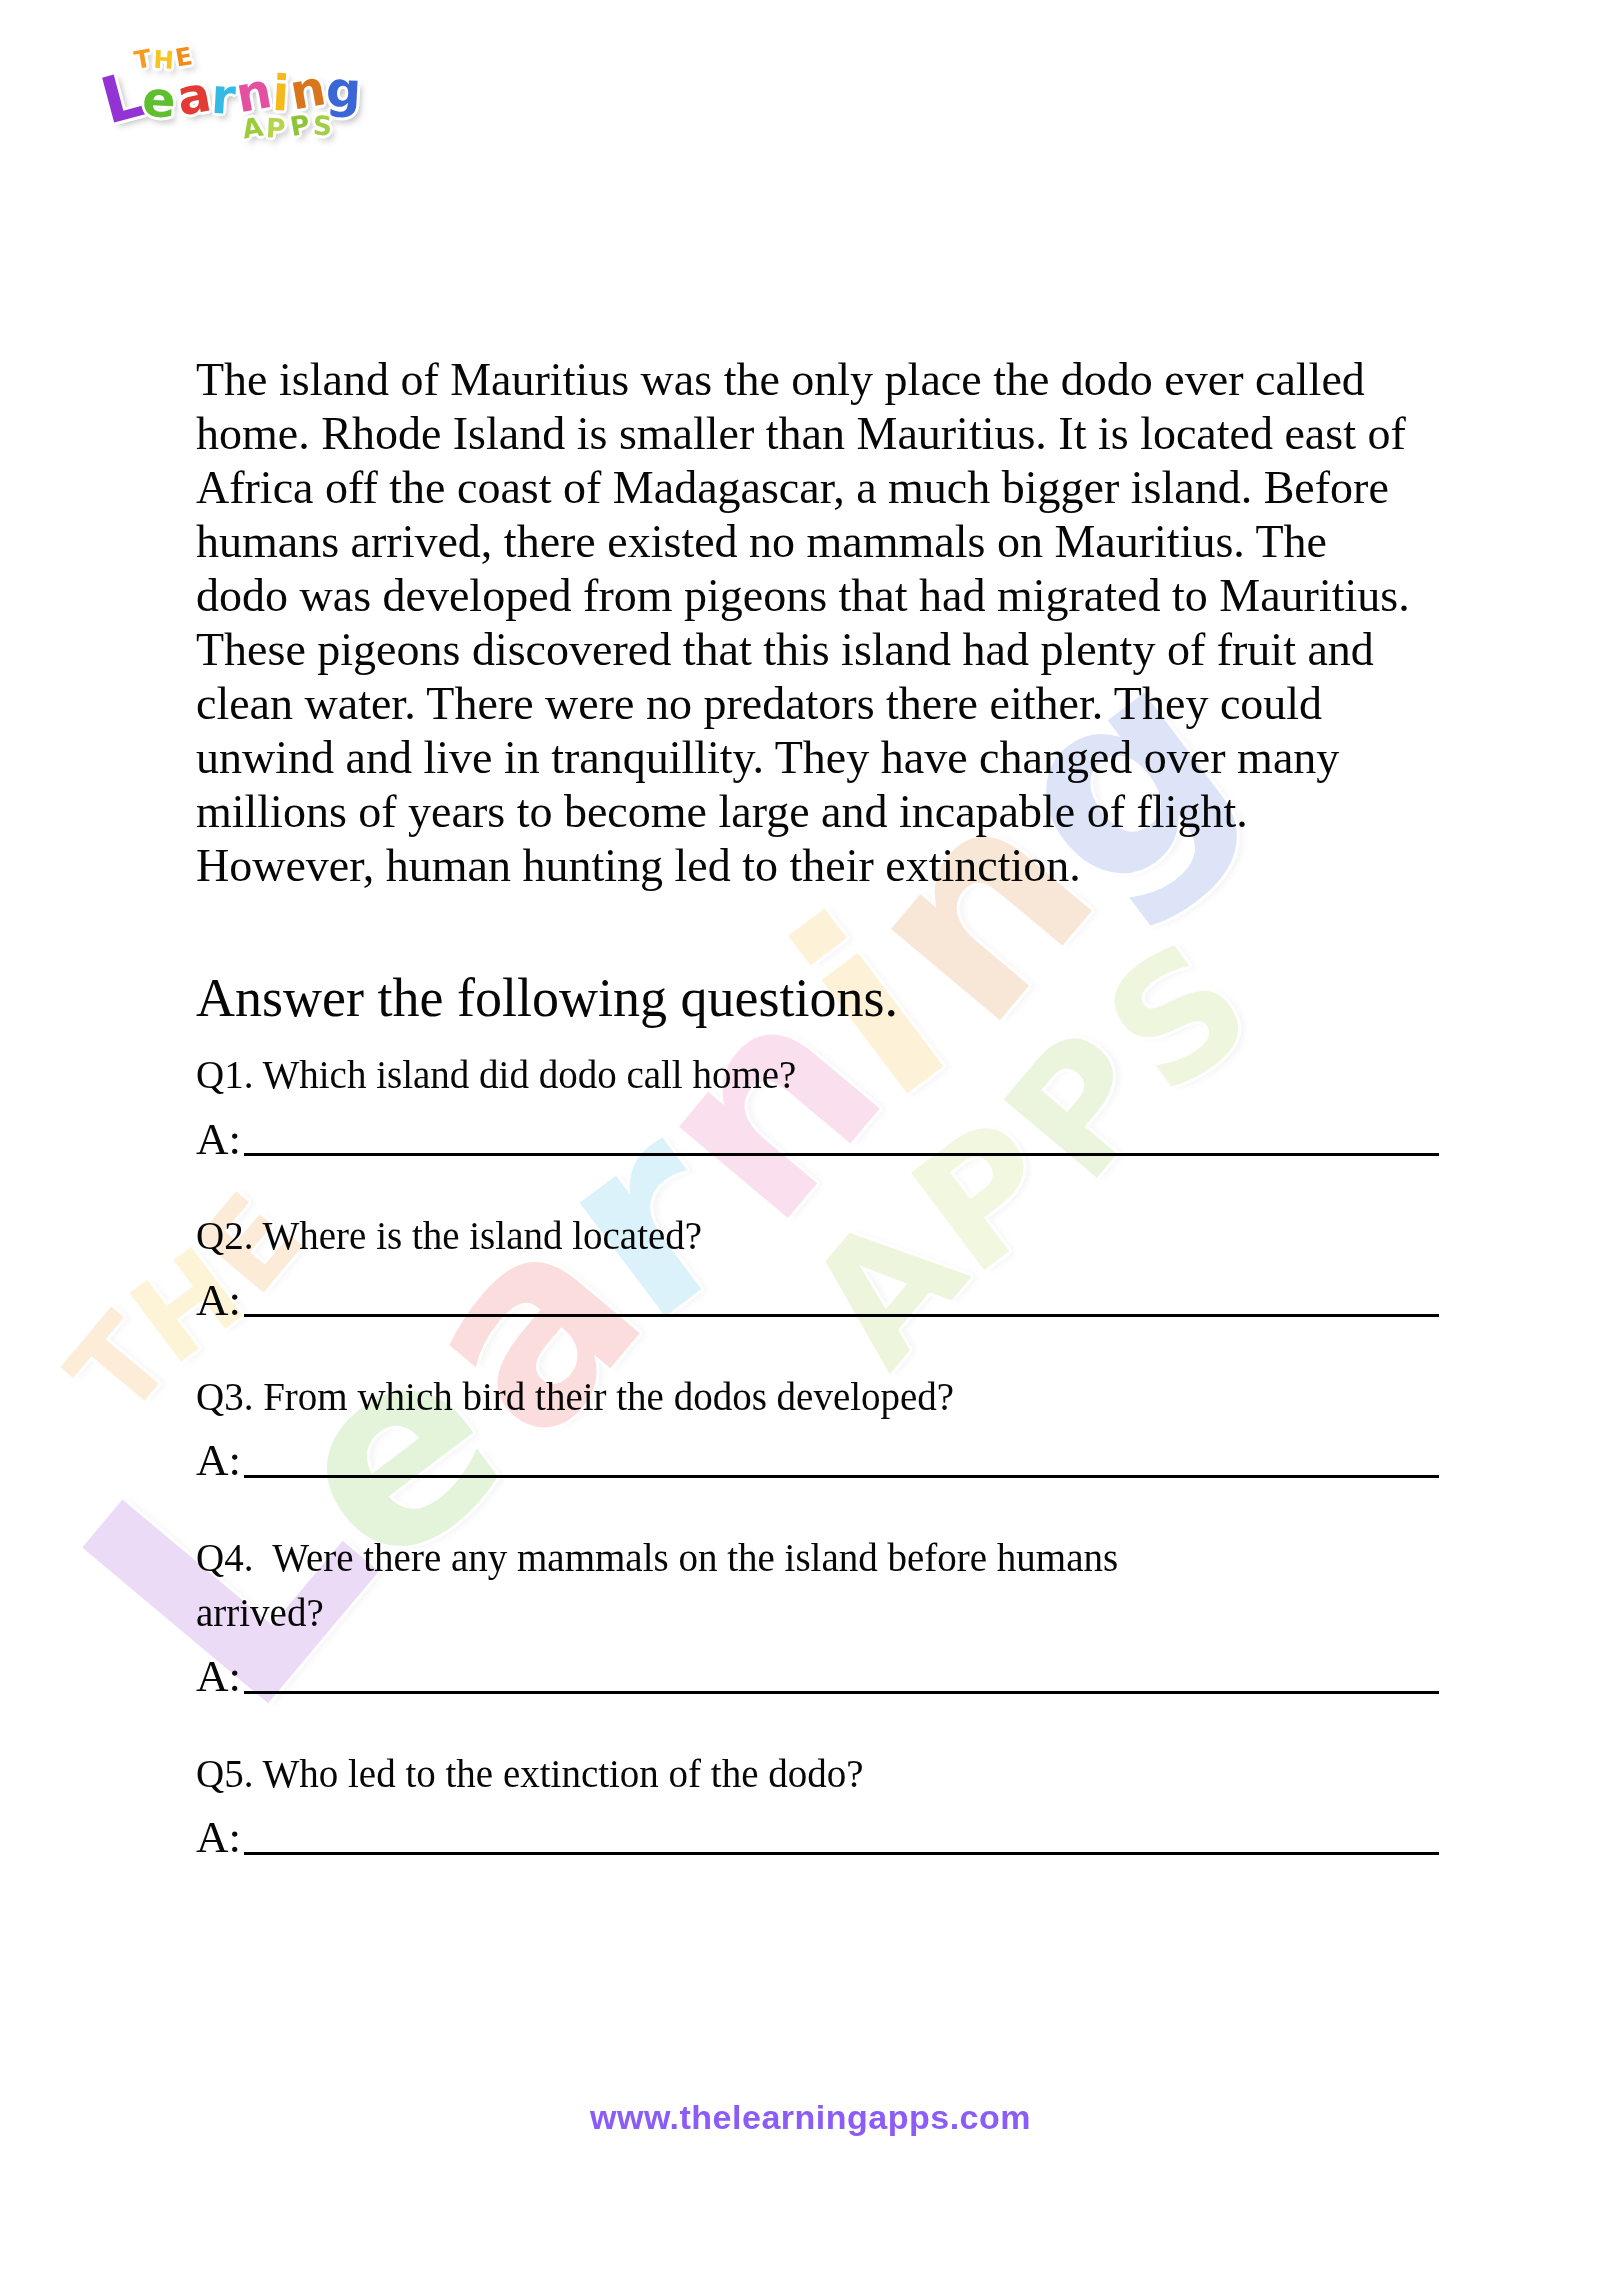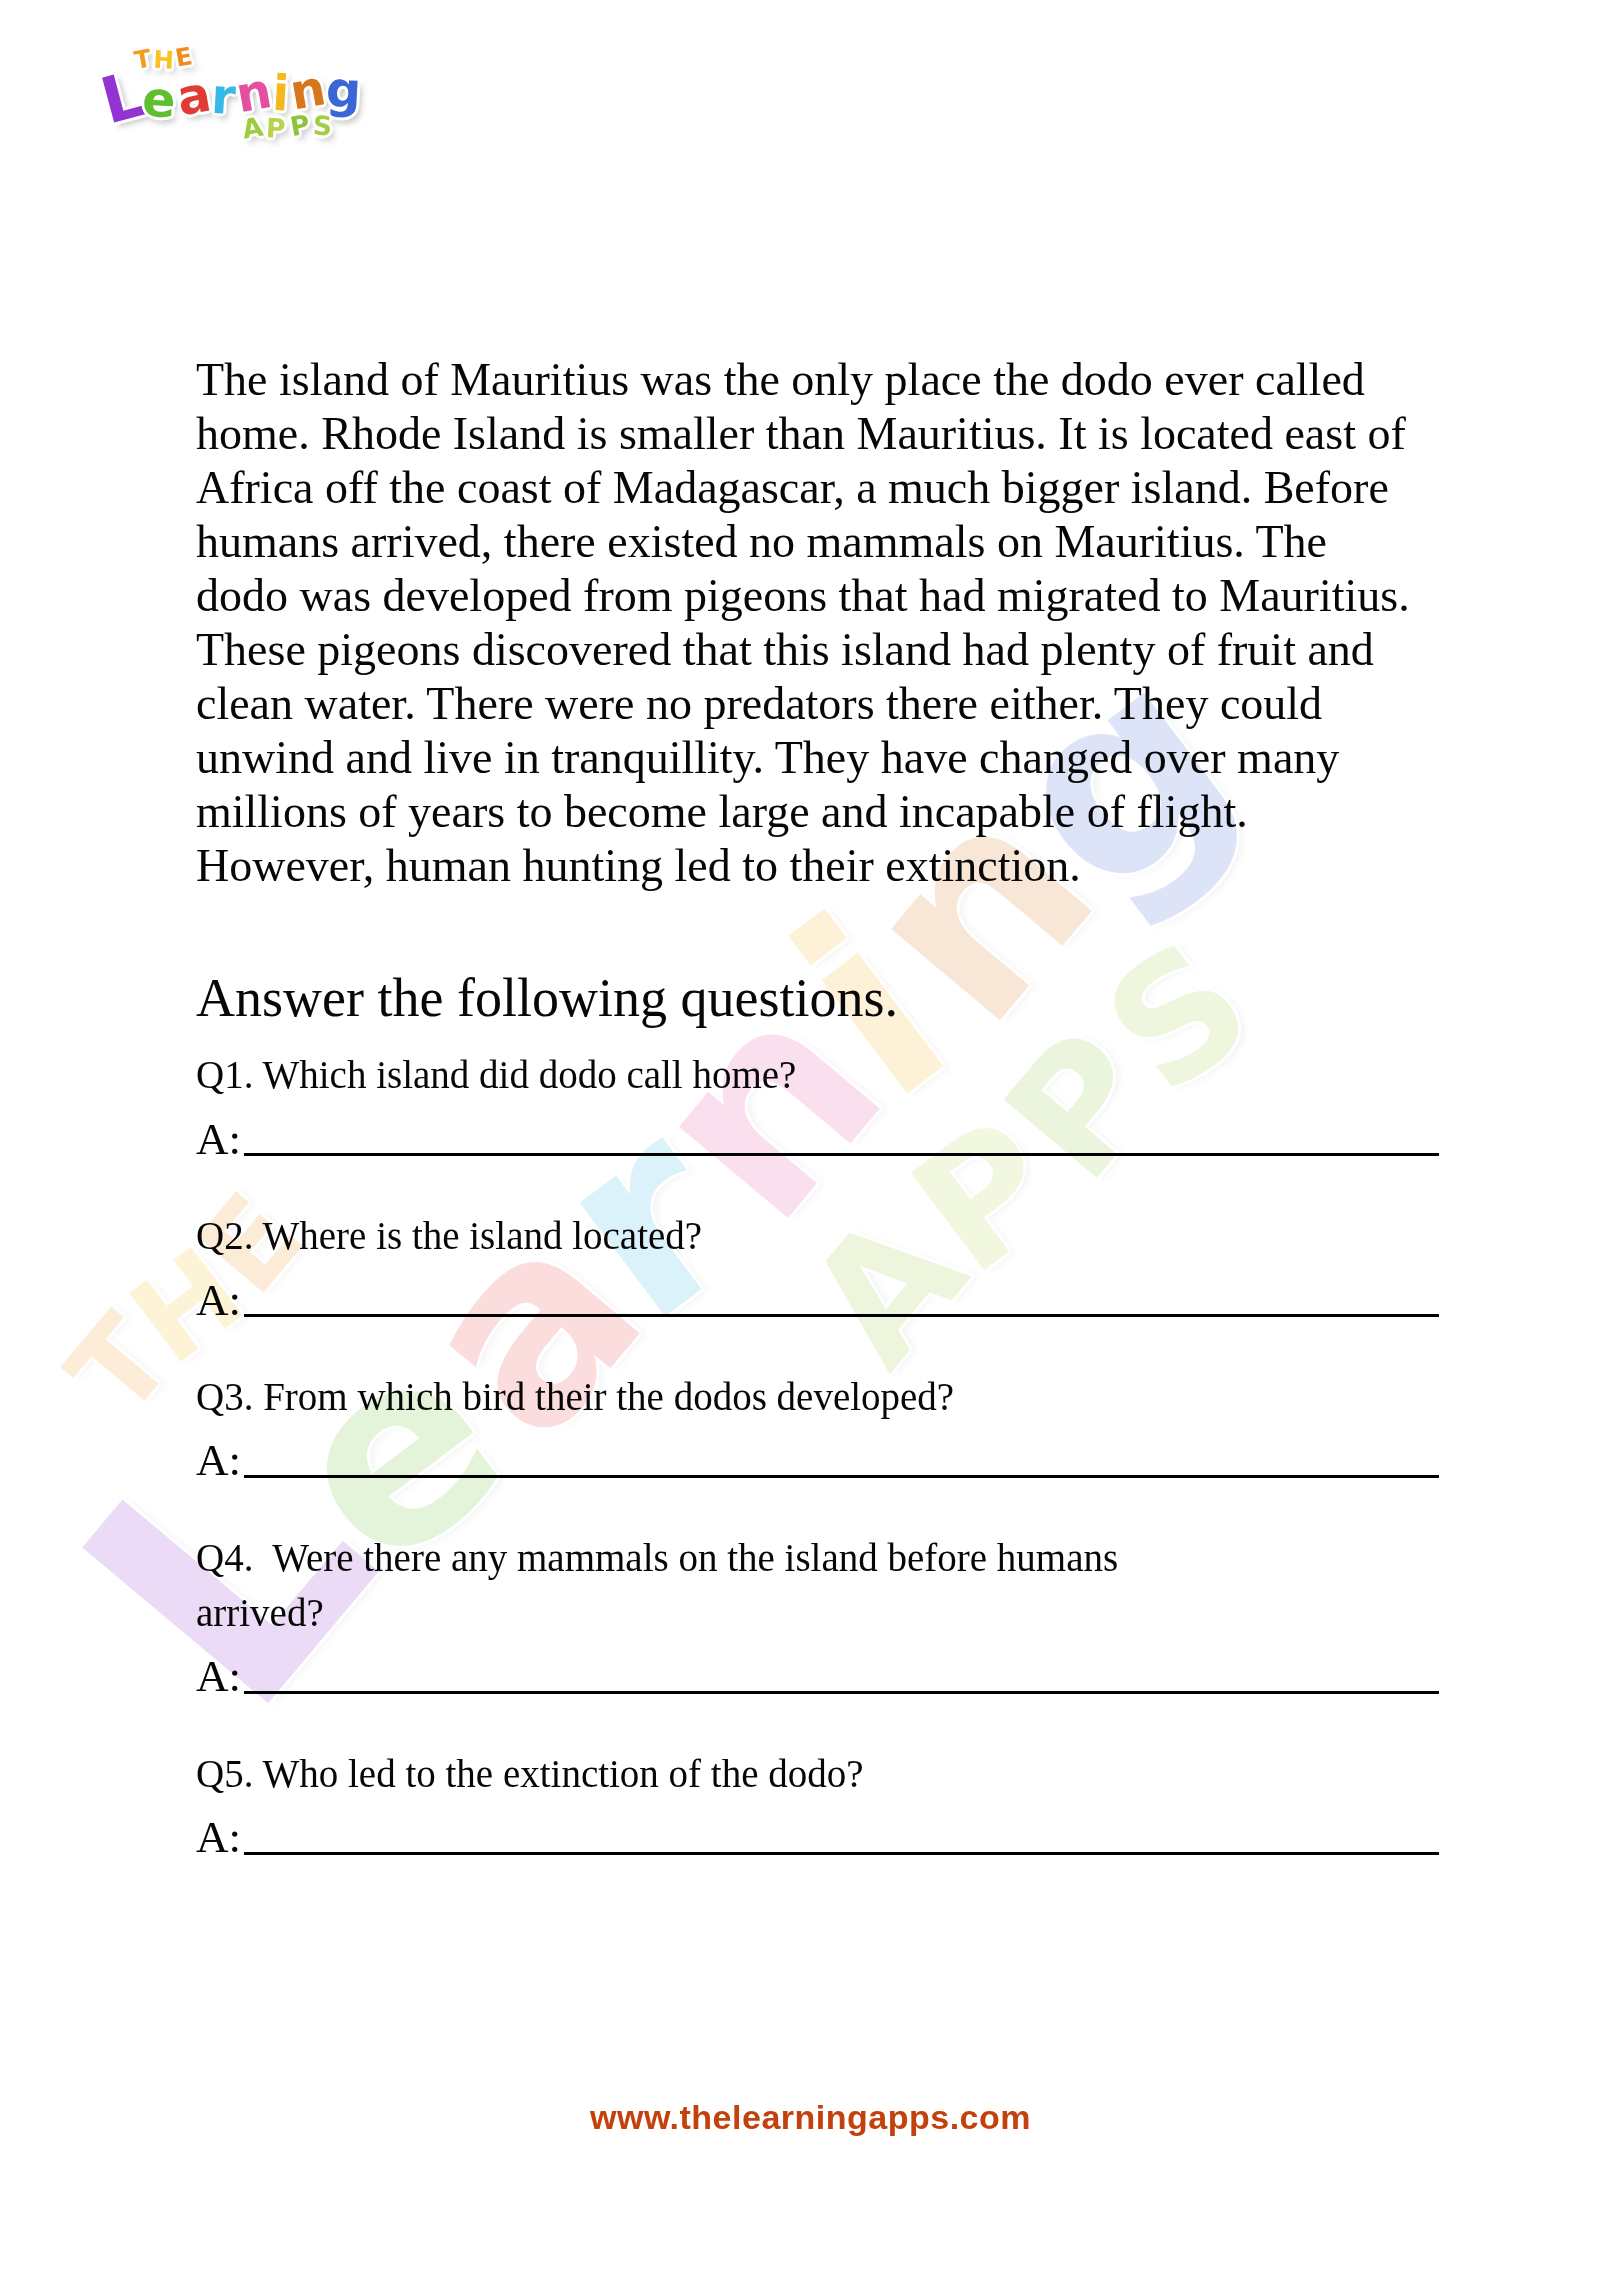--- a/index.html
+++ b/index.html
@@ -73,21 +73,21 @@
   .a-row{display:flex;align-items:flex-end;height:57px;margin-top:3.9px;}
   .a-prefix{font-size:45px;line-height:1.05;}
   .a-line{flex:1;border-bottom:3.9px solid #000;margin-left:2.9px;margin-bottom:6.9px;height:39px;}
 
   
   .footer{
     position:absolute;top:2098px;left:0;width:100%;
     text-align:center;
     font-family:"Liberation Sans","DejaVu Sans",sans-serif;
     font-weight:bold;font-size:34px;letter-spacing:0.5px;
-    color:#c2410c;
+    color:#8b5cf6;
   }
 </style>
 </head>
 <body>
 
 <div class="page">
 
   <div class="watermark">
     <div class="wm-the bubble"><span class="bl" style="color: rgb(245, 155, 30);">T</span><span class="bl" style="color: rgb(247, 195, 30);">H</span><span class="bl" style="color: rgb(240, 140, 26);">E</span></div>
     <div class="wm-learning bubble"><span class="bl" style="color: rgb(147, 51, 212);">L</span><span class="bl" style="color: rgb(95, 191, 47);">e</span><span class="bl" style="color: rgb(226, 59, 52);">a</span><span class="bl" style="color: rgb(53, 185, 229);">r</span><span class="bl" style="color: rgb(229, 79, 160);">n</span><span class="bl" style="color: rgb(245, 185, 30);">i</span><span class="bl" style="color: rgb(217, 118, 28);">n</span><span class="bl" style="color: rgb(58, 102, 214);">g</span></div>

